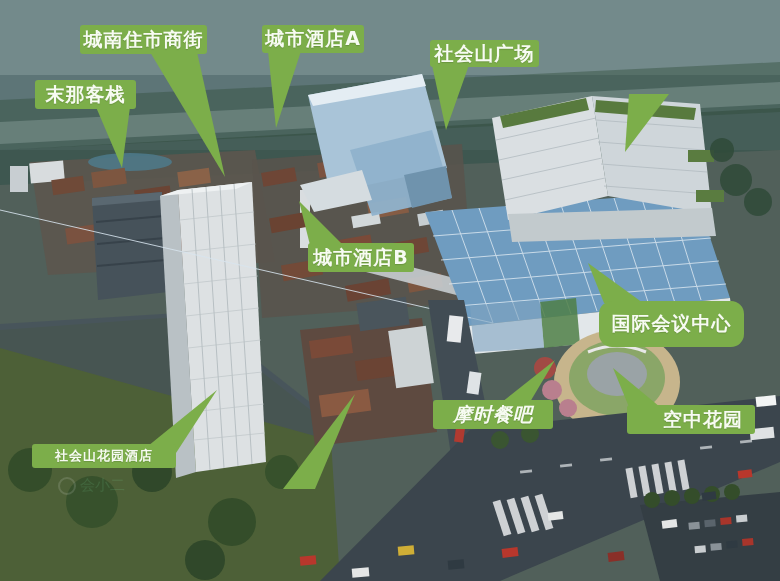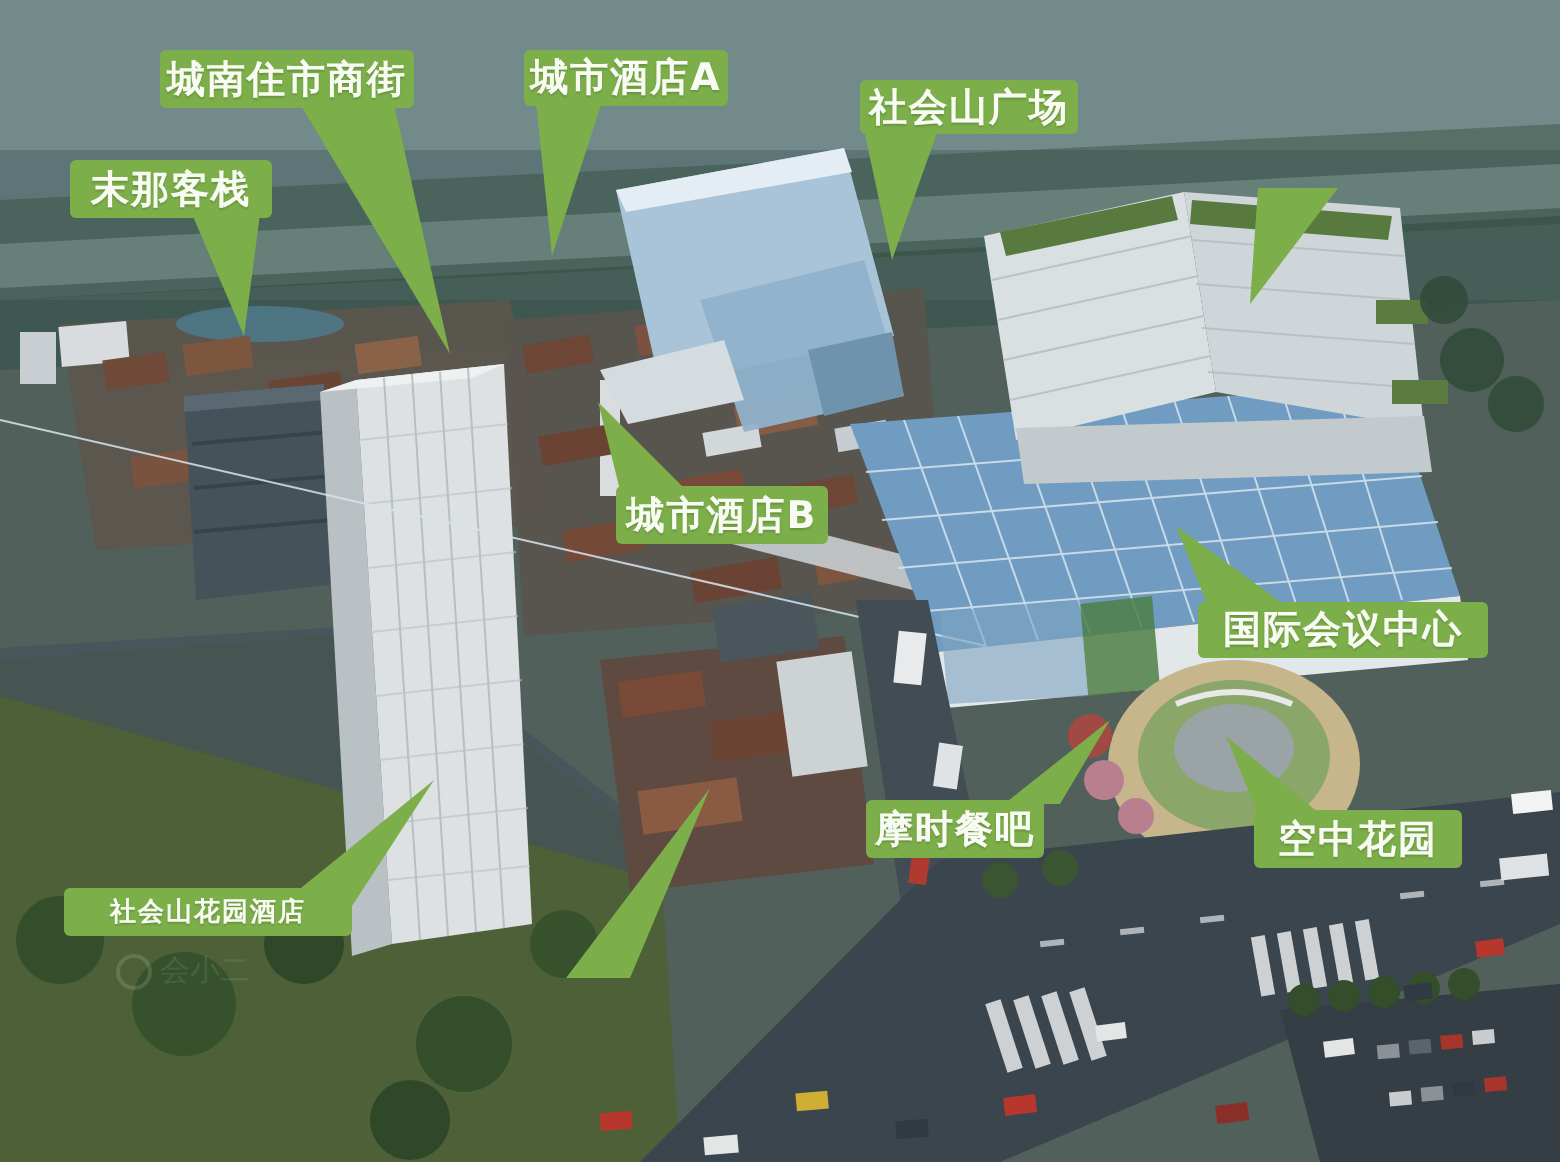--- a/index.html
+++ b/index.html
@@ -280,25 +280,25 @@
 
   <div class="callout" style="left:80px;top:25px;width:127px;height:29px;">城南住市商街</div>
 
   <div class="callout" style="left:430px;top:40px;width:109px;height:27px;">社会山广场</div>
 
 
   <div class="callout" style="left:35px;top:80px;width:101px;height:29px;">末那客栈</div>
 
   <div class="callout" style="left:308px;top:243px;width:106px;height:29px;">城市酒店B</div>
 
-  <div class="callout" style="left:599px;top:301px;width:145px;height:28px;">国际会议中心</div>
-
-  <div class="callout" style="left:433px;top:400px;width:89px;height:29px;">摩时餐吧</div>
-
-  <div class="callout" style="left:627px;top:405px;width:104px;height:29px;">空中花园</div>
+  <div class="callout" style="left:599px;top:301px;width:145px;height:46px;border-radius:13px;">国际会议中心</div>
+
+  <div class="callout" style="left:433px;top:400px;width:120px;height:29px;font-style:italic;">摩时餐吧</div>
+
+  <div class="callout" style="left:627px;top:405px;width:104px;height:29px;padding-left:24px;">空中花园</div>
 
   <div class="callout small" style="left:32px;top:444px;width:144px;height:24px;">社会山花园酒店</div>
 
 
   <div class="watermark">
     <span class="wm-ring"></span>
     <span>会小二</span>
   </div>
 
 </div>

